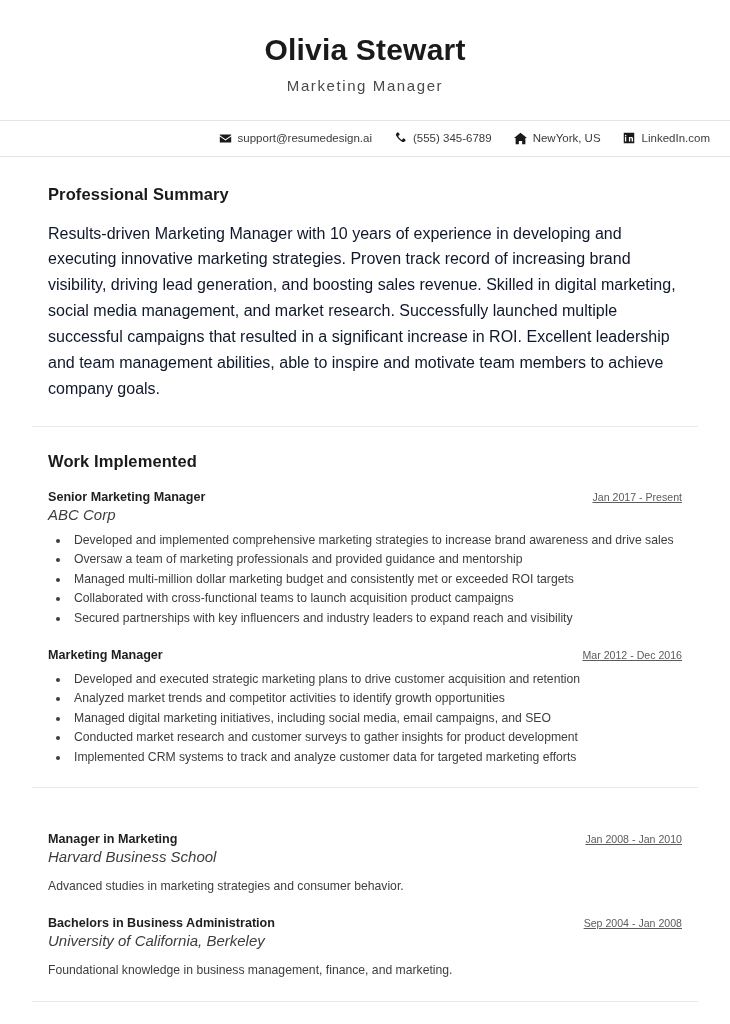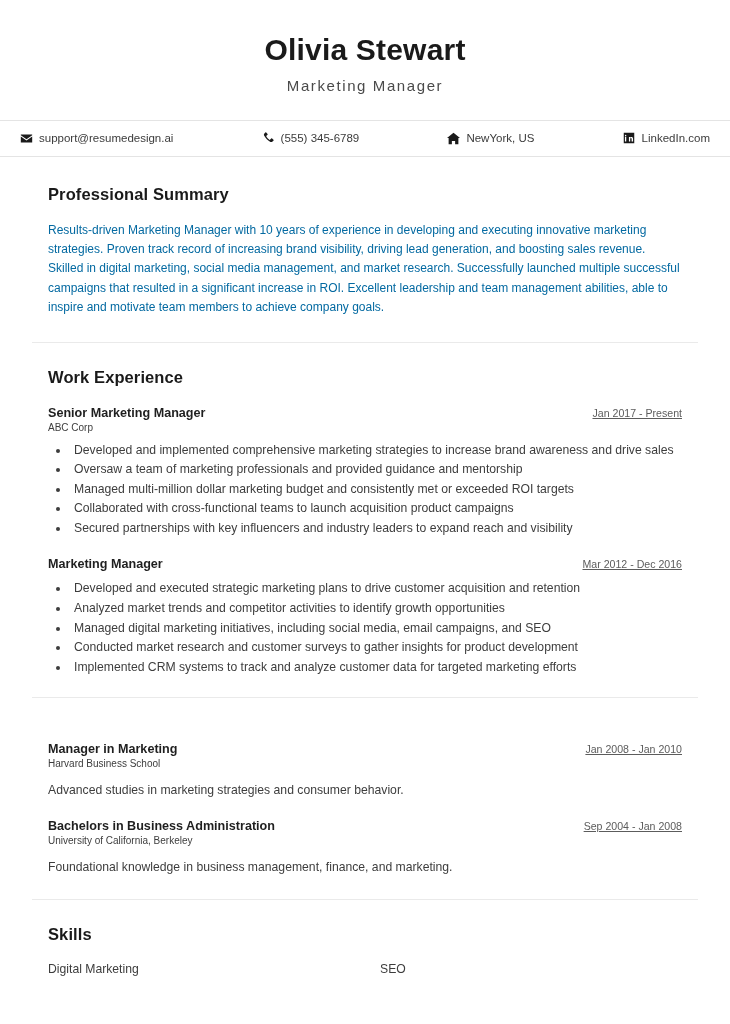--- a/index.html
+++ b/index.html
@@ -49,21 +49,21 @@
 
   .rule-full {
     height: 1px;
     background: #e4e4e4;
     width: 100%;
   }
 
   
   .contact-bar {
     display: flex;
-    justify-content: space-between;
+    justify-content: flex-end;
     align-items: center;
     gap: 22px;
     padding: 11px 20px 11px 20px;
     flex-wrap: wrap;
   }
 
   .contact-item {
     display: flex;
     align-items: center;
     gap: 6px;
@@ -97,23 +97,23 @@
 
   .section-title {
     font-size: 16.5px;
     font-weight: bold;
     color: #1a1a1a;
     letter-spacing: 0.1px;
   }
 
   .summary-section { padding-top: 28px; padding-bottom: 24px; }
   .summary-text {
-    font-size: 12px;
+    font-size: 16px;
     line-height: 1.62;
-    color: #0369a1;
+    color: #0f172a;
     margin-top: 17px;
     text-align: left;
   }
 
   .exp-section { padding-top: 25px; padding-bottom: 20px; }
   .edu-section { padding-top: 25px; padding-bottom: 22px; }
   .skills-section { padding-top: 25px; padding-bottom: 20px; }
 
   
   .entry { margin-top: 20px; }
@@ -134,23 +134,24 @@
 
   .entry-date {
     font-size: 10.6px;
     color: #5c5c5c;
     white-space: nowrap;
     flex: 0 0 auto;
     text-decoration: underline;
   }
 
   .entry-org {
-    font-size: 10px;
+    font-size: 15px;
     color: #3d3d3d;
     margin-top: 2px;
+    font-style: italic;
   }
 
   .bullets {
     margin: 8px 0 0 22px;
   }
 
   .bullets li {
     font-size: 12.2px;
     line-height: 1.52;
     color: #3d3d3d;
@@ -234,21 +235,21 @@
   <div class="rule-full"></div>
 
   <div class="section summary-section">
     <div class="section-title">Professional Summary</div>
     <p class="summary-text">Results-driven Marketing Manager with 10 years of experience in developing and executing innovative marketing strategies. Proven track record of increasing brand visibility, driving lead generation, and boosting sales revenue. Skilled in digital marketing, social media management, and market research. Successfully launched multiple successful campaigns that resulted in a significant increase in ROI. Excellent leadership and team management abilities, able to inspire and motivate team members to achieve company goals.</p>
   </div>
 
   <div class="rule-inset"></div>
 
   <div class="section exp-section">
-    <div class="section-title">Work Experience</div>
+    <div class="section-title">Work Implemented</div>
     <div id="experience-list">
         <div class="entry">
           <div class="entry-head">
             <div class="entry-role">Senior Marketing Manager</div>
             <div class="entry-date">Jan 2017 - Present</div>
           </div>
           <div class="entry-org">ABC Corp</div>
           <ul class="bullets">
             <li>Developed and implemented comprehensive marketing strategies to increase brand awareness and drive sales</li>
             <li>Oversaw a team of marketing professionals and provided guidance and mentorship</li>

